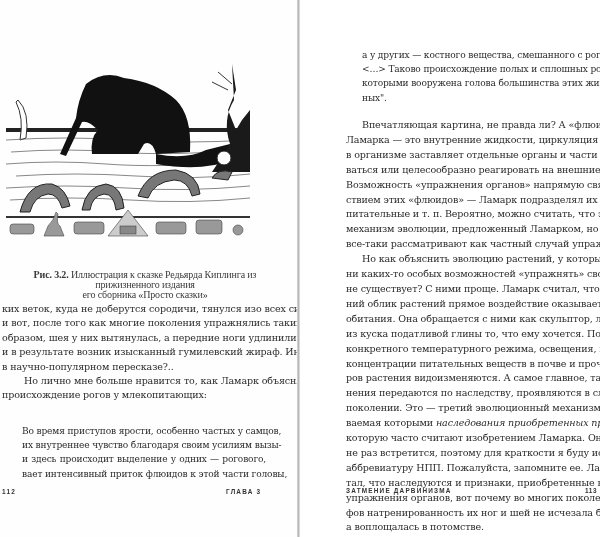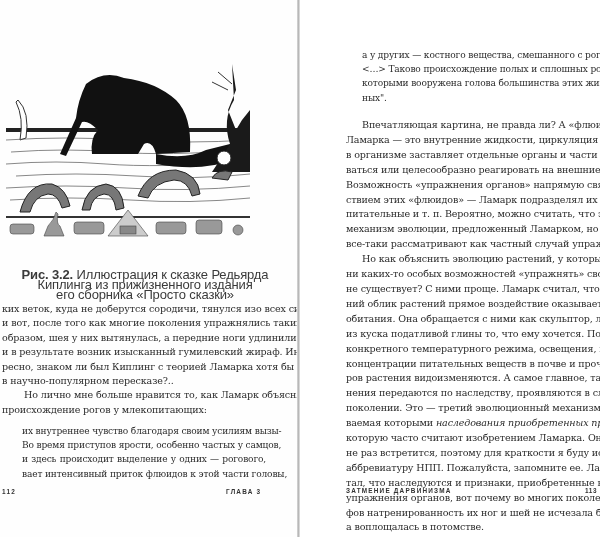--- a/index.html
+++ b/index.html
@@ -11,21 +11,21 @@
   .page-left { left:0; width:297px; background:#fefefe; }
   .page-right { left:300px; width:300px; }
   .gutter { position:absolute; left:297px; top:0; width:3px; height:537px;
             background:linear-gradient(to right,#d8d8d8,#b8b8b8,#e8e8e8); }
 
   
   .figure { position:absolute; left:6px; top:60px; width:244px; height:178px; }
   .figure svg { width:100%; height:100%; display:block; }
 
   .caption { position:absolute; left:10px; top:270px; width:270px; text-align:center;
-             font-family:Liberation Sans, sans-serif; font-size:13px; line-height:10px; color:#3a3a3a;
+             font-family:Liberation Serif, serif; font-size:10px; line-height:10px; color:#3a3a3a;
              letter-spacing:-0.15px; }
   .caption .fig-label { font-weight:bold; }
 
   .body-text { position:absolute; font-size:9.55px; line-height:14.4px; color:#2b2b2b;
                text-align:justify; letter-spacing:-0.12px; }
   .line { display:block; white-space:nowrap; text-align:justify; text-align-last:justify; }
   .line.last { text-align-last:left; }
 
   .left-body { left:2px; top:302px; width:280px; }
   .quote { position:absolute; left:22px; top:424px; width:244px; font-size:9.05px; line-height:14.2px; color:#2b2b2b; letter-spacing:-0.15px; }
@@ -97,29 +97,28 @@
       <span class="fig-label">Рис. 3.2.</span>
       <span>Иллюстрация к сказке Редьярда Киплинга из прижизненного издания</span><br>
       <span>его сборника «Просто сказки»</span>
     </div>
 
     <div class="body-text left-body">
       <span class="line">ких веток, куда не доберутся сородичи, тянулся изо всех сил,</span>
       <span class="line">и вот, после того как многие поколения упражнялись таким</span>
       <span class="line">образом, шея у них вытянулась, а передние ноги удлинились,</span>
       <span class="line">и в результате возник изысканный гумилевский жираф. Инте-</span>
-      <span class="line">ресно, знаком ли был Киплинг с теорией Ламарка хотя бы</span>
       <span class="line last">в научно-популярном пересказе?..</span>
       <span class="line" style="padding-left:22px">Но лично мне больше нравится то, как Ламарк объяснял</span>
       <span class="line last">происхождение рогов у млекопитающих:</span>
     </div>
 
     <div class="quote">
+      <span class="line">Во время приступов ярости, особенно частых у самцов,</span>
       <span class="line">их внутреннее чувство благодаря своим усилиям вызы-</span>
-      <span class="line">Во время приступов ярости, особенно частых у самцов,</span>
       <span class="line">и здесь происходит выделение у одних — рогового,</span>
       <span class="line">вает интенсивный приток флюидов к этой части головы,</span>
     </div>
 
     <span class="running folio-left">112</span>
     <span class="running header-left">ГЛАВА 3</span>
   </div>
 
   <div class="gutter"></div>
 

